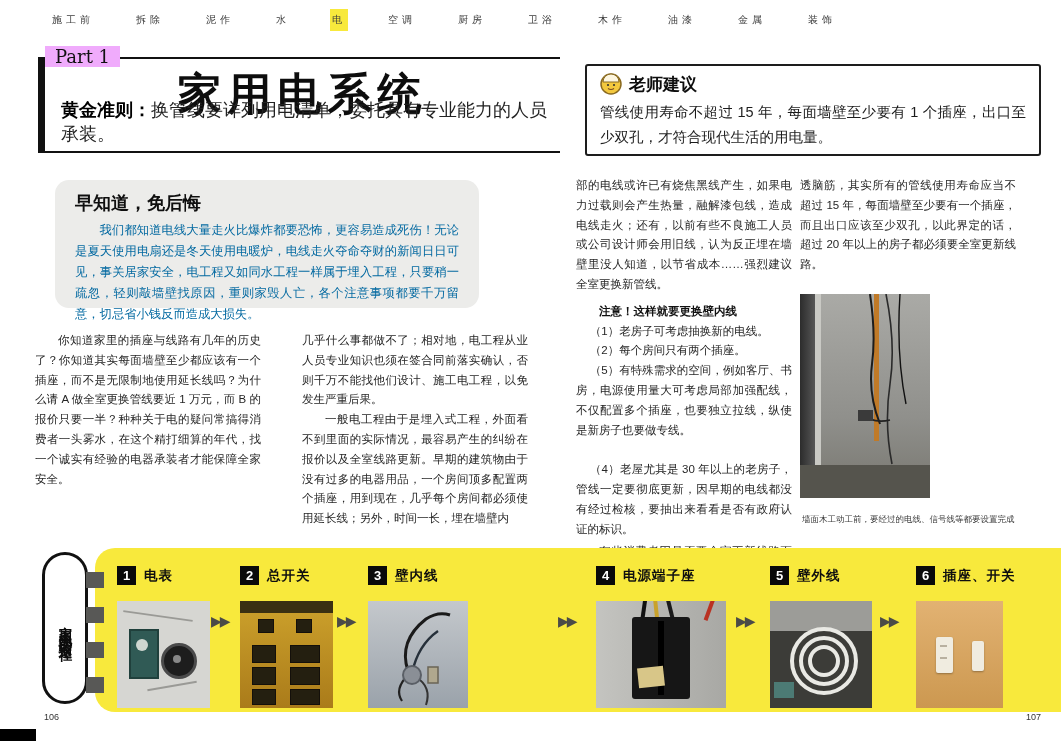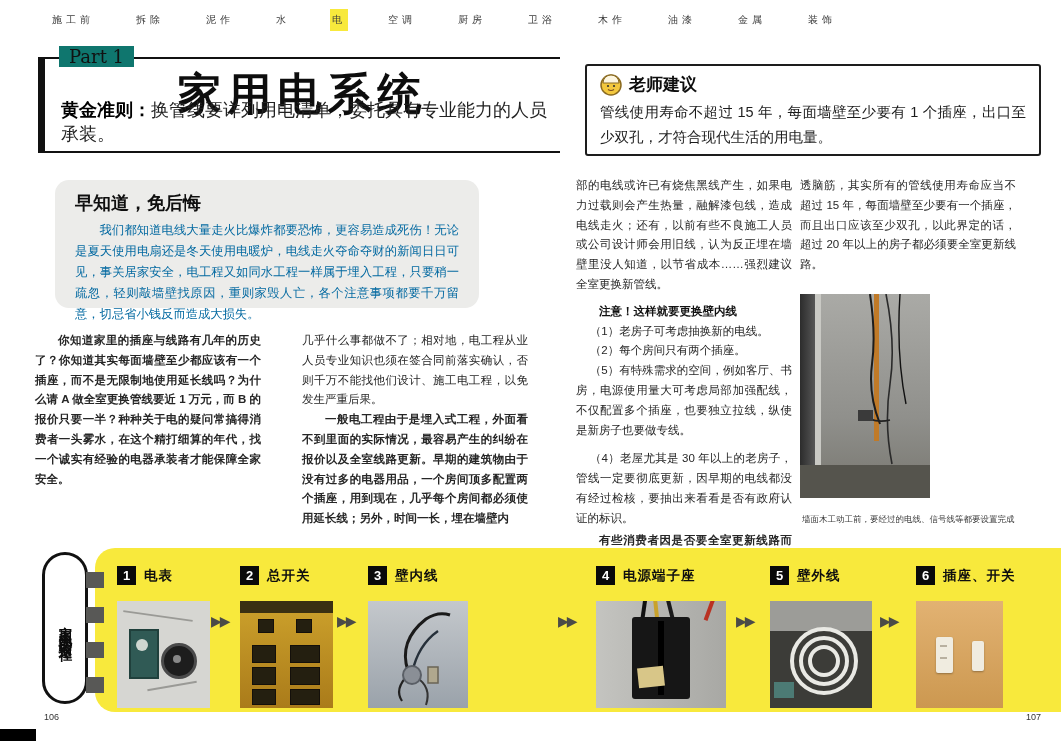--- a/index.html
+++ b/index.html
@@ -7,43 +7,43 @@
         font-family:"Liberation Sans","DejaVu Sans",sans-serif;color:#222;}
 
   
   .topnav{position:absolute;left:52px;top:11px;display:flex;gap:42px;}
   .nav-item{font-size:10px;color:#3c3c3c;letter-spacing:4px;line-height:18px;white-space:nowrap;cursor:pointer;}
   .nav-item.active{background:#f8e93c;padding:2px 2px;margin:-2px -2px;}
 
   
   .title-block{position:absolute;left:38px;top:57px;width:522px;height:96px;box-sizing:border-box;
     border-left:7px solid #111;border-top:2px solid #111;border-bottom:2px solid #111;}
-  .part{position:absolute;top:-13px;left:14px;background:#0f766e;padding:0 10px;
+  .part{position:absolute;top:-13px;left:0;background:#f0abfc;padding:0 10px;
     font-family:"DejaVu Serif","Liberation Serif",serif;font-size:18px;color:#111;}
   .title-block h1{margin:6px 0 0 0;text-align:center;font-size:44px;letter-spacing:6px;color:#0d0d0d;font-weight:bold;}
   .rule{position:absolute;left:16px;bottom:5px;margin:0;font-size:18px;color:#222;}
   .rule b{color:#000;}
 
   
   .teacher{position:absolute;left:585px;top:64px;width:456px;height:92px;box-sizing:border-box;
     border:2px solid #1d1d1d;border-radius:3px;padding:7px 13px;}
-  .t-head{display:flex;align-items:center;gap:7px;}
+  .t-head{display:flex;align-items:flex-start;gap:7px;}
   .t-head .t-title{font-size:17px;font-weight:bold;color:#0d0d0d;}
   .teacher p{margin:4px 0 0 0;font-size:14.5px;line-height:1.72;color:#1c1c1c;text-align:justify;}
 
   
   .warning{position:absolute;left:55px;top:180px;width:424px;height:128px;box-sizing:border-box;
     background:#ececea;border-radius:14px;padding:11px 20px 10px;}
   .warning h3{margin:0 0 5px 0;font-size:18px;color:#0f0f0f;}
   .warning p{margin:0;font-size:12.3px;line-height:21px;color:#0369a1;text-align:justify;text-indent:2em;}
 
   
   .col{position:absolute;font-size:11.5px;line-height:19.8px;color:#262626;text-align:justify;}
   .col p{margin:0;}
-  .col .ind{text-indent:2em;font-weight:bold;}
+  .col .ind{text-indent:2em;}
   .col .itm{text-indent:1.2em;}
   .col .subhead{font-weight:bold;text-indent:2em;margin-top:7px;color:#111;}
   .col1{left:35px;top:331px;width:226px;}
   .col2{left:263px;top:331px;width:226px;margin-left:39px;}
   .col3{left:576px;top:176px;width:216px;}
   .col4{left:800px;top:176px;width:216px;}
 
   
   .wallphoto{position:absolute;left:800px;top:294px;width:130px;height:204px;margin:0;overflow:hidden;
     background:linear-gradient(180deg,#aaaaa6,#90908c 60%,#77766f);}
@@ -158,21 +158,21 @@
   <div class="col col2">
     <p>几乎什么事都做不了；相对地，电工程从业人员专业知识也须在签合同前落实确认，否则千万不能找他们设计、施工电工程，以免发生严重后果。</p>
     <p class="ind">一般电工程由于是埋入式工程，外面看不到里面的实际情况，最容易产生的纠纷在报价以及全室线路更新。早期的建筑物由于没有过多的电器用品，一个房间顶多配置两个插座，用到现在，几乎每个房间都必须使用延长线；另外，时间一长，埋在墙壁内</p>
   </div>
   <div class="col col3">
     <p>部的电线或许已有烧焦黑线产生，如果电力过载则会产生热量，融解漆包线，造成电线走火；还有，以前有些不良施工人员或公司设计师会用旧线，认为反正埋在墙壁里没人知道，以节省成本……强烈建议全室更换新管线。</p>
     <p class="subhead">注意！这样就要更换壁内线</p>
     <p class="itm">（1）老房子可考虑抽换新的电线。</p>
     <p class="itm">（2）每个房间只有两个插座。</p>
     <p class="itm">（5）有特殊需求的空间，例如客厅、书房，电源使用量大可考虑局部加强配线，不仅配置多个插座，也要独立拉线，纵使是新房子也要做专线。</p>
-    <p class="itm" style="margin-top:9px">（4）老屋尤其是 30 年以上的老房子，管线一定要彻底更新，因早期的电线都没有经过检核，要抽出来看看是否有政府认证的标识。</p>
+    <p class="itm" style="margin-top:20px">（4）老屋尤其是 30 年以上的老房子，管线一定要彻底更新，因早期的电线都没有经过检核，要抽出来看看是否有政府认证的标识。</p>
     <p class="ind" style="margin-top:2px">有些消费者因是否要全室更新线路而伤</p>
   </div>
   <div class="col col4">
     <p>透脑筋，其实所有的管线使用寿命应当不超过 15 年，每面墙壁至少要有一个插座，而且出口应该至少双孔，以此界定的话，超过 20 年以上的房子都必须要全室更新线路。</p>
   </div>
 
   <figure class="wallphoto">
     <div class="wp-frame"></div>
     <div class="wp-frame2"></div>
     <div class="wp-conduit"></div>

